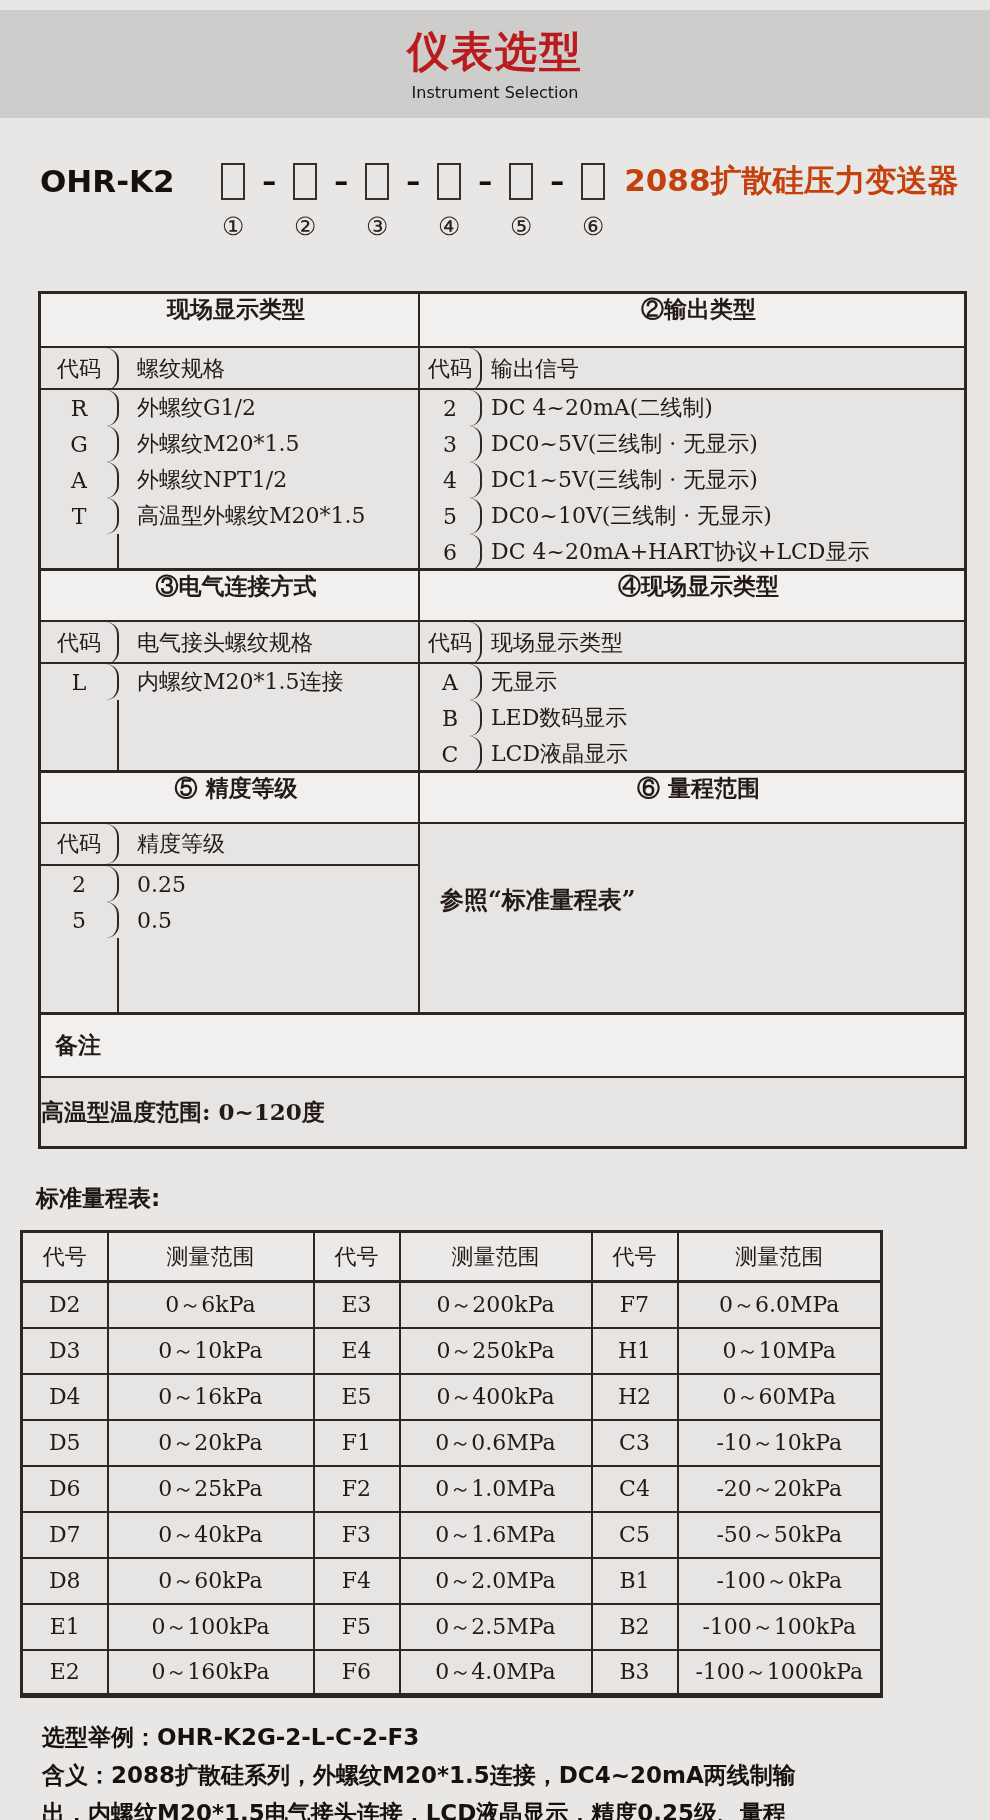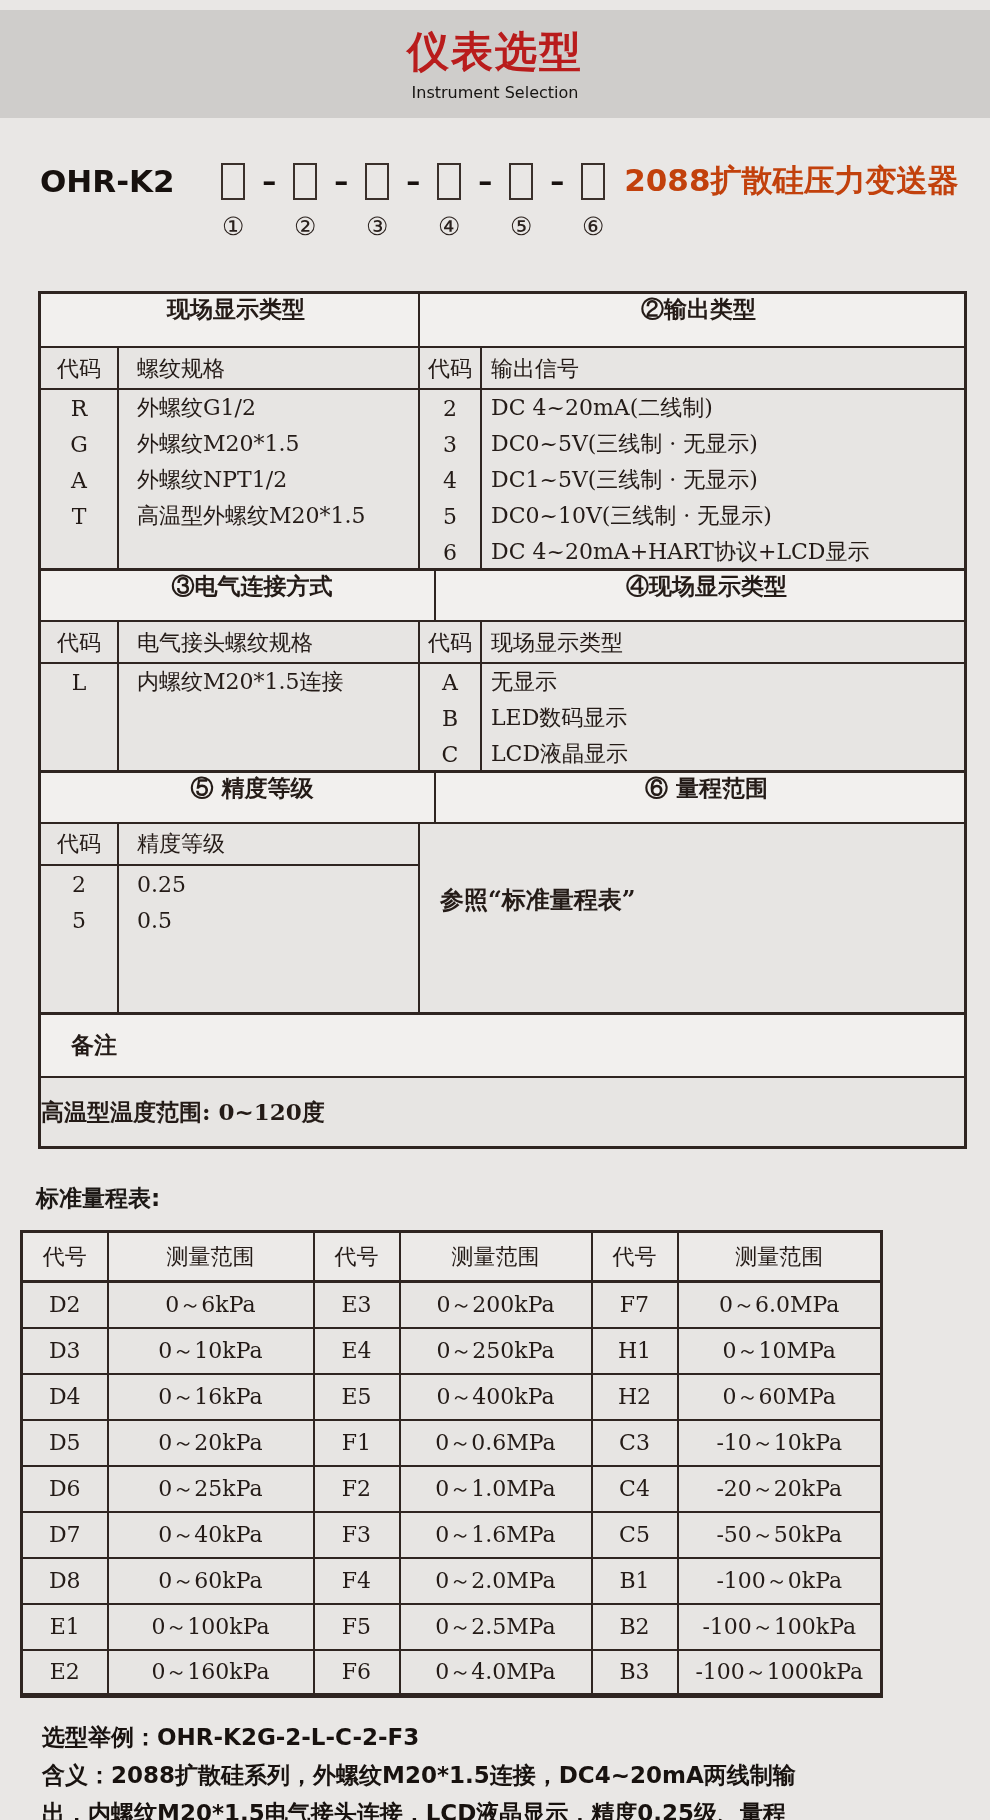--- a/index.html
+++ b/index.html
@@ -51,34 +51,34 @@
 
   
   .sel-table{
     width:929px;margin:50px 0 0 38px;
     border:3px solid var(--bd);
     background:var(--cell);
     font-size:22px;
   }
   .band{display:flex;width:100%;}
   .bt-thin{border-top:2px solid var(--bd);}
-  .bt-thick{border-top:3px solid var(--bd);padding-left:16px;}
+  .bt-thick{border-top:3px solid var(--bd);}
   .b-left{width:377px;flex:none;display:flex;flex-direction:column;}
   .b-right{flex:1;border-left:2px solid var(--bd);display:flex;flex-direction:column;}
   .hdr-band{background:var(--hdr);height:52px;}
   .hdr-band .sec-title{
     display:flex;align-items:center;padding-left:13px;
     font-weight:bold;font-size:23px;
   }
   .sub-band{height:42px;}
   .row{display:flex;height:36px;flex:none;}
   .row.sub{height:42px;}
   .code{
     width:78px;flex:none;border-right:2px solid var(--bd);
-    display:flex;align-items:center;justify-content:center;
+    display:flex;align-items:center;justify-content:center;border-radius:13px;
   }
   .b-right .code{width:62px;}
   .desc{flex:1;display:flex;align-items:center;padding-left:18px;}
   .b-right .desc{padding-left:9px;}
   .filler{flex:1;display:flex;}
   .filler .code-space{width:78px;flex:none;border-right:2px solid var(--bd);}
   .body-1{height:180px;}
   .body-2{height:108px;}
   .body-3{height:190px;}
   .inner-sub{border-bottom:2px solid var(--bd);}

